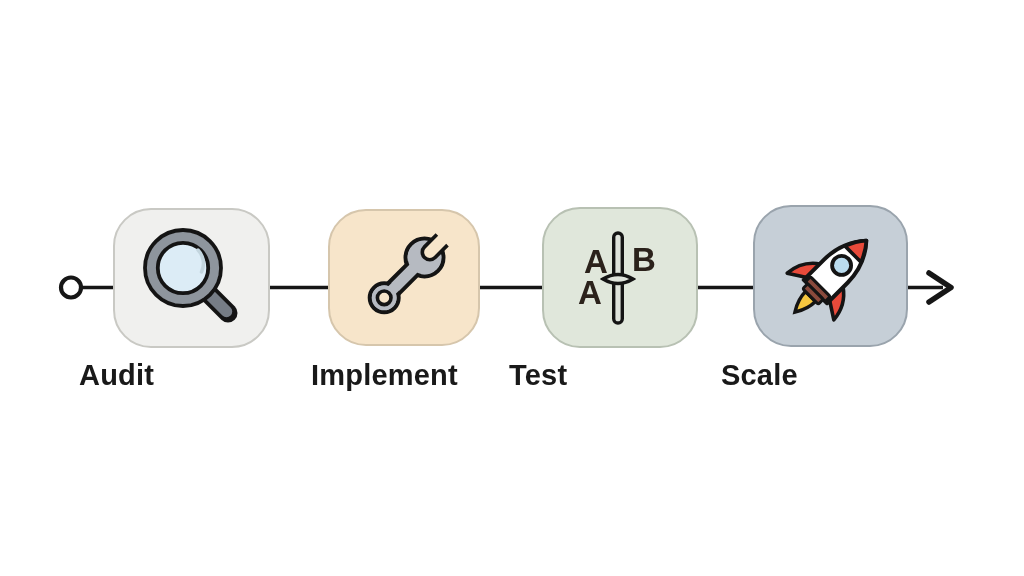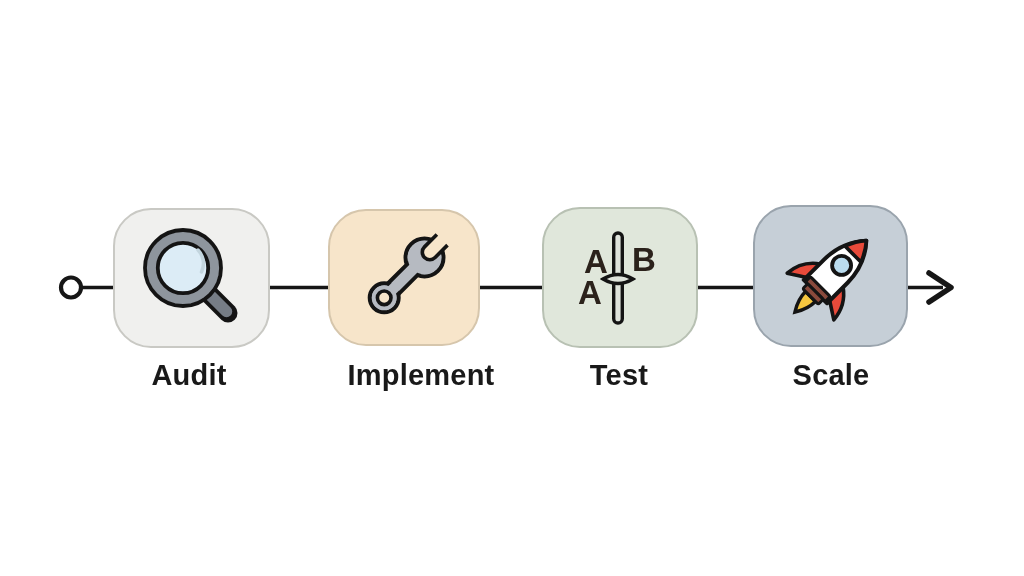--- a/index.html
+++ b/index.html
@@ -32,21 +32,21 @@
   }
   .tile-audit     { left: 113px; top: 208px; width: 157px; height: 140px; }
   .tile-implement { left: 328px; top: 209px; width: 152px; height: 137px; }
   .tile-test      { left: 542px; top: 207px; width: 156px; height: 141px; }
   .tile-scale     { left: 753px; top: 205px; width: 155px; height: 142px; }
   .step-label {
     position: absolute;
     z-index: 1;
     top: 359px;
     width: 220px;
-    text-align: center;
+    text-align: left;
     font-size: 29px;
     font-weight: bold;
     letter-spacing: 0.2px;
     color: #191919;
   }
   .label-audit     { left: 79px;  }
   .label-implement { left: 311px; }
   .label-test      { left: 509px; }
   .label-scale     { left: 721px; }
   .ab-letter {

